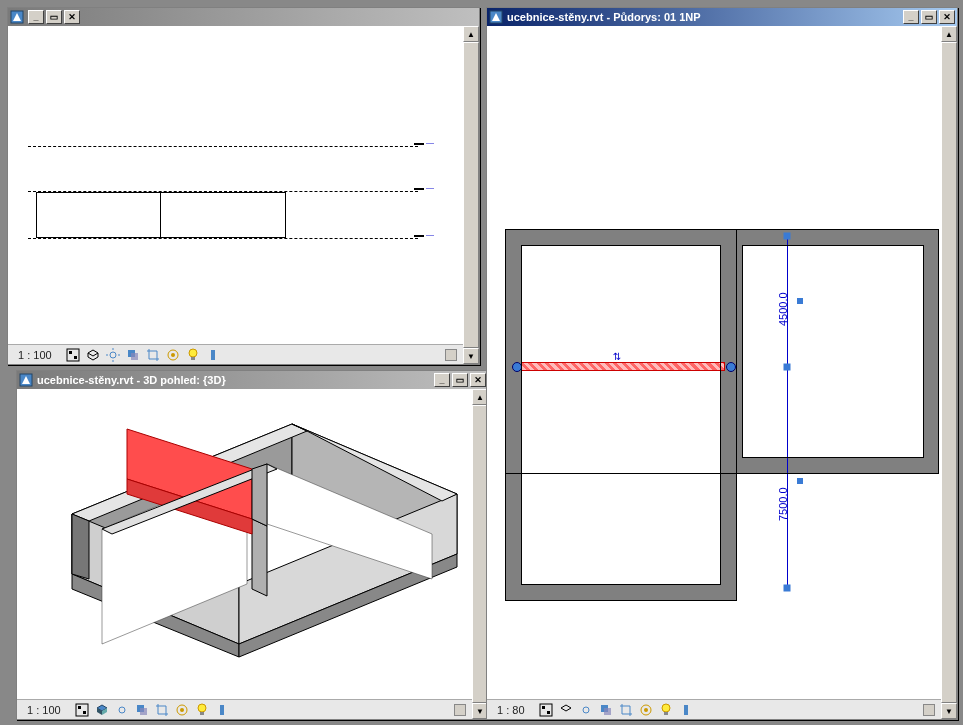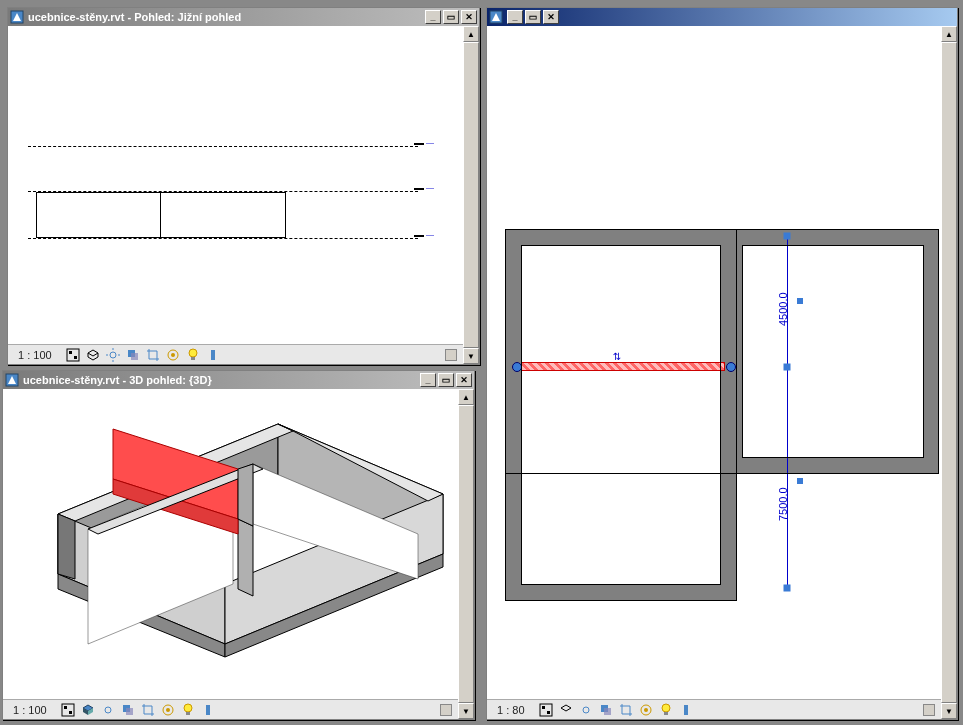--- a/index.html
+++ b/index.html
@@ -168,21 +168,20 @@
 <body>
 
 <div class="window" style="left:7px; top:7px; width:473px; height:358px;">
   <div class="titlebar">
     <span class="app-icon">
       <svg viewBox="0 0 14 14">
           <rect x="1" y="1" width="12" height="12" fill="#4a87c7" stroke="#246"></rect>
           <path d="M3 11 L7 3 L11 11 Z" fill="#fff"></path>
         </svg>
     </span>
-    <span class="title">ucebnice-stěny.rvt - Pohled: Jižní pohled</span>
     <div class="win-buttons">
       <div class="win-btn">_</div>
       <div class="win-btn">▭</div>
       <div class="win-btn">✕</div>
     </div>
   </div>
 
   <div class="viewport" style="position:absolute; left:0; top:18px; right:16px; bottom:20px;">
 
     <div class="dash-h" style="left:20px; width:390px; top:120px;"></div>
@@ -262,21 +261,21 @@
           <svg viewBox="0 0 14 14">
             <path d="M5 2 L9 2 L9 12 L5 12 Z" fill="#4a87c7"></path>
           </svg>
         </span>
     </div>
     <div class="vcb-spacer"></div>
     <div class="vcb-rect"></div>
   </div>
 </div>
 
-<div class="window" style="left:2px; top:370px; width:473px; height:350px;">
+<div class="window" style="left:16px; top:370px; width:473px; height:350px;">
   <div class="titlebar">
     <span class="app-icon">
       <svg viewBox="0 0 14 14">
           <rect x="1" y="1" width="12" height="12" fill="#4a87c7" stroke="#246"></rect>
           <path d="M3 11 L7 3 L11 11 Z" fill="#fff"></path>
         </svg>
     </span>
     <span class="title">ucebnice-stěny.rvt - 3D pohled: {3D}</span>
     <div class="win-buttons">
       <div class="win-btn">_</div>
@@ -381,20 +380,21 @@
 </div>
 
 <div class="window" style="left:486px; top:7px; width:472px; height:713px;">
   <div class="titlebar" style="background:linear-gradient(to right,#0a246a,#a6caf0);">
     <span class="app-icon">
       <svg viewBox="0 0 14 14">
           <rect x="1" y="1" width="12" height="12" fill="#4a87c7" stroke="#246"></rect>
           <path d="M3 11 L7 3 L11 11 Z" fill="#fff"></path>
         </svg>
     </span>
+    <span class="title">ucebnice-stěny.rvt - Půdorys: 01 1NP</span>
     <div class="win-buttons">
       <div class="win-btn">_</div>
       <div class="win-btn">▭</div>
       <div class="win-btn">✕</div>
     </div>
   </div>
 
   <div class="viewport" style="position:absolute; left:0; top:18px; right:16px; bottom:20px;">
 
     <div class="plan-wall" style="left:18px; top:203px; width:434px; height:245px;"></div>

